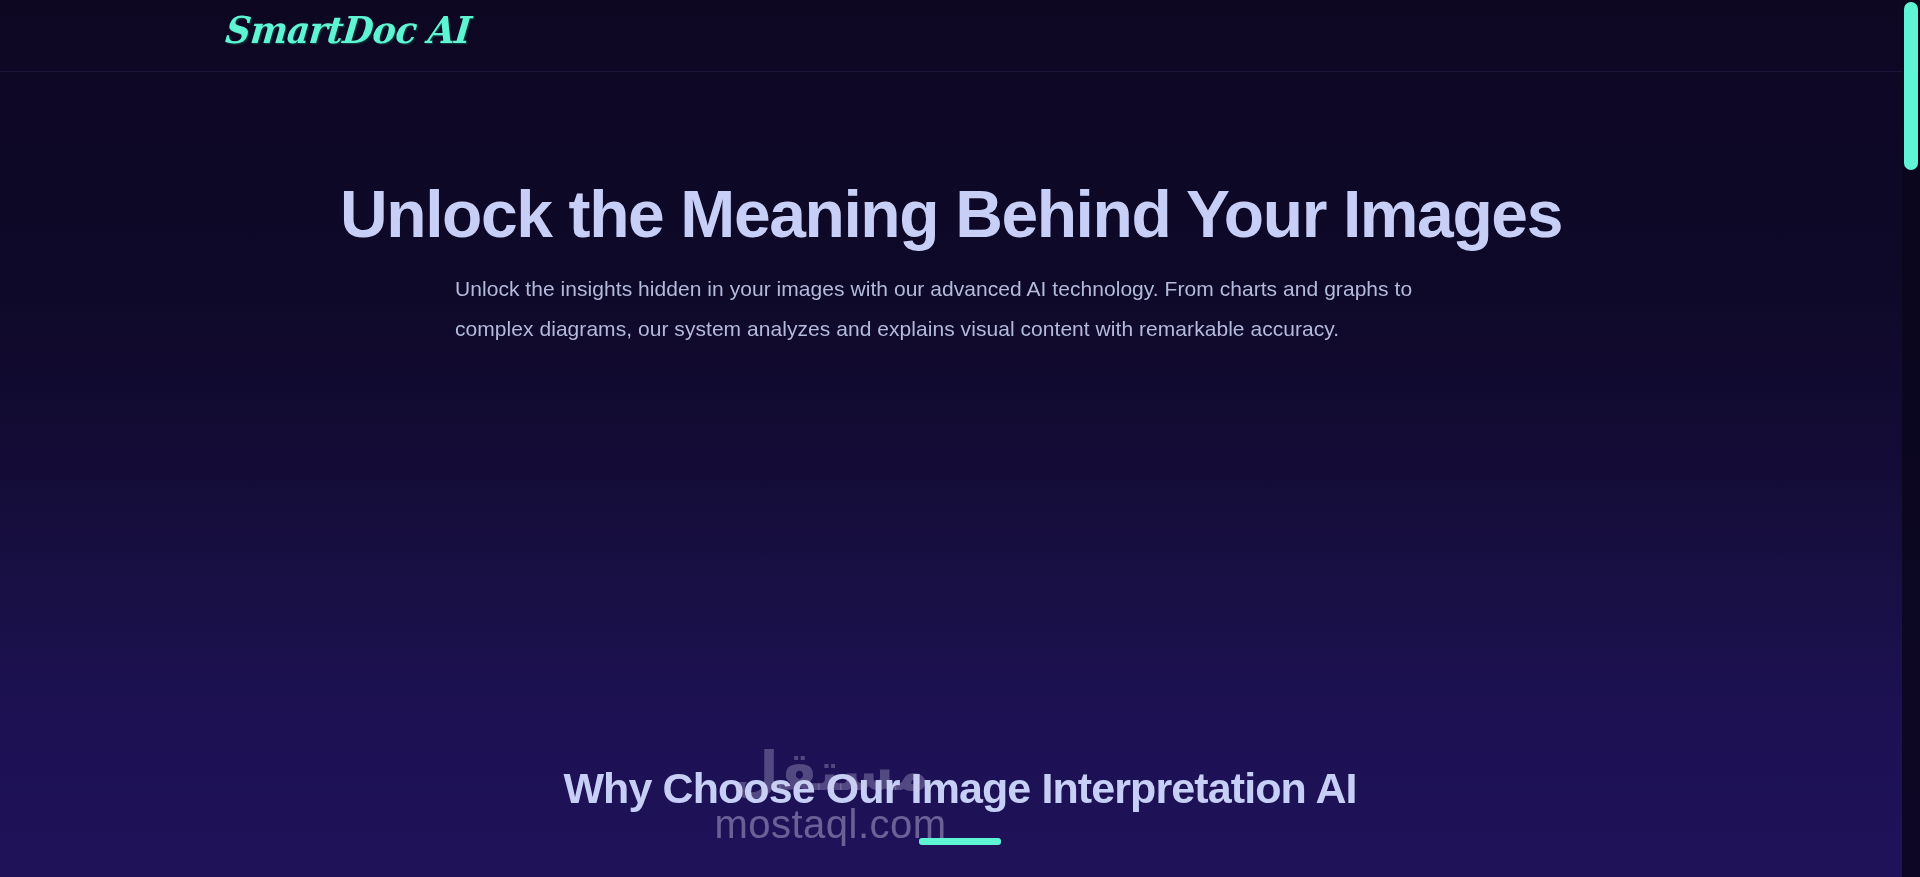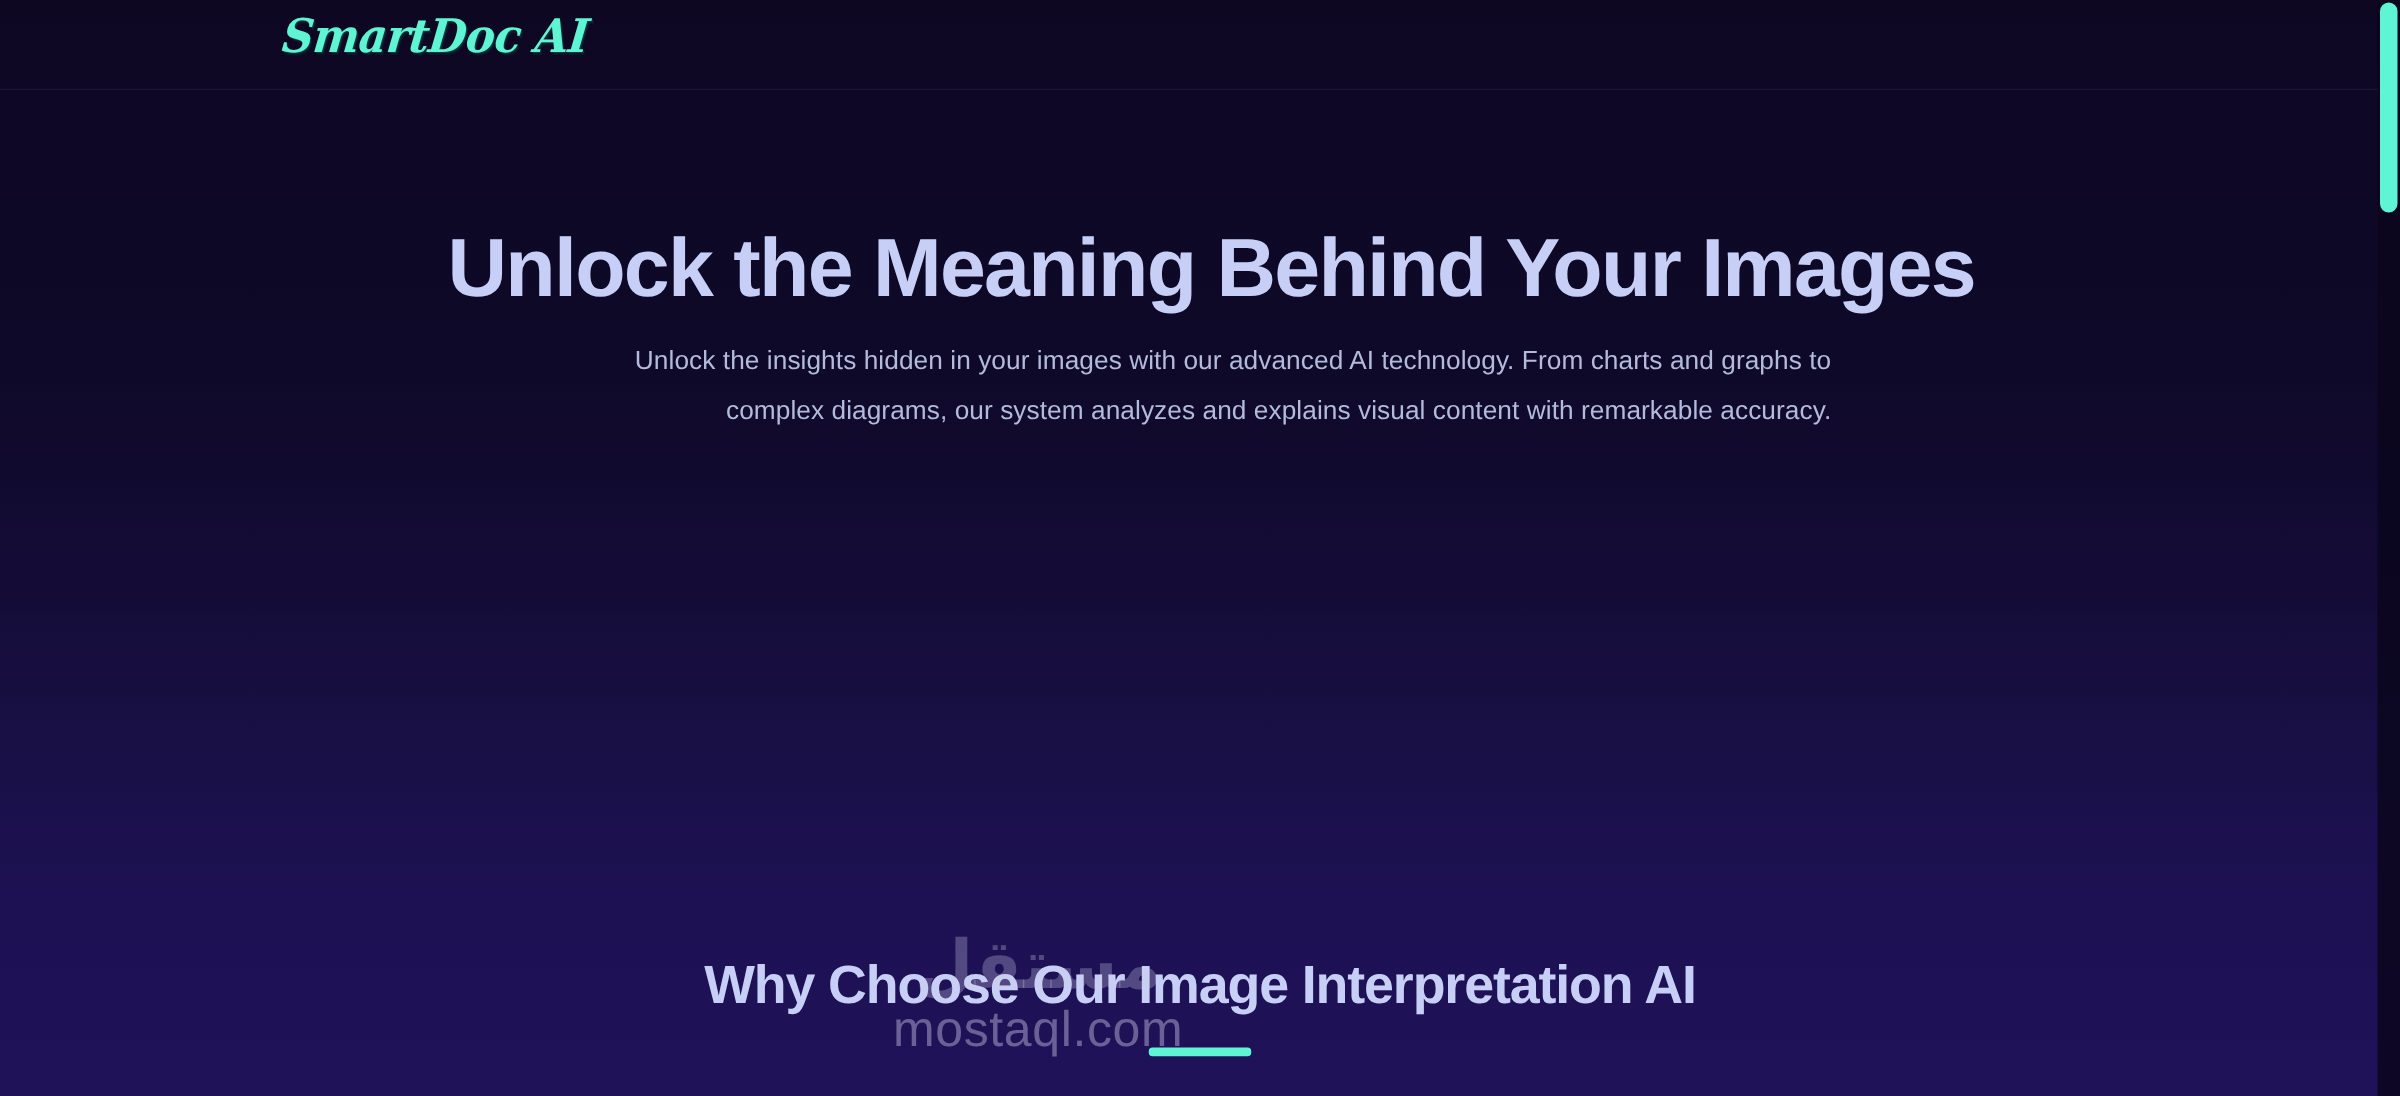--- a/index.html
+++ b/index.html
@@ -58,21 +58,21 @@
     transform:skewX(-6deg) scaleY(1.06);
     transform-origin:left center;
     cursor:pointer;
   }
 
   
   #hero {
     position:absolute;
     top:72px; left:0;
     width:1920px;
-    text-align:right;
+    text-align:left;
     z-index:3;
   }
 
   #hero-title {
     margin-top:100px;
     font-size:66px;
     line-height:85px;
     font-weight:700;
     letter-spacing:-1.4px;
     color:#C7CFF6;

